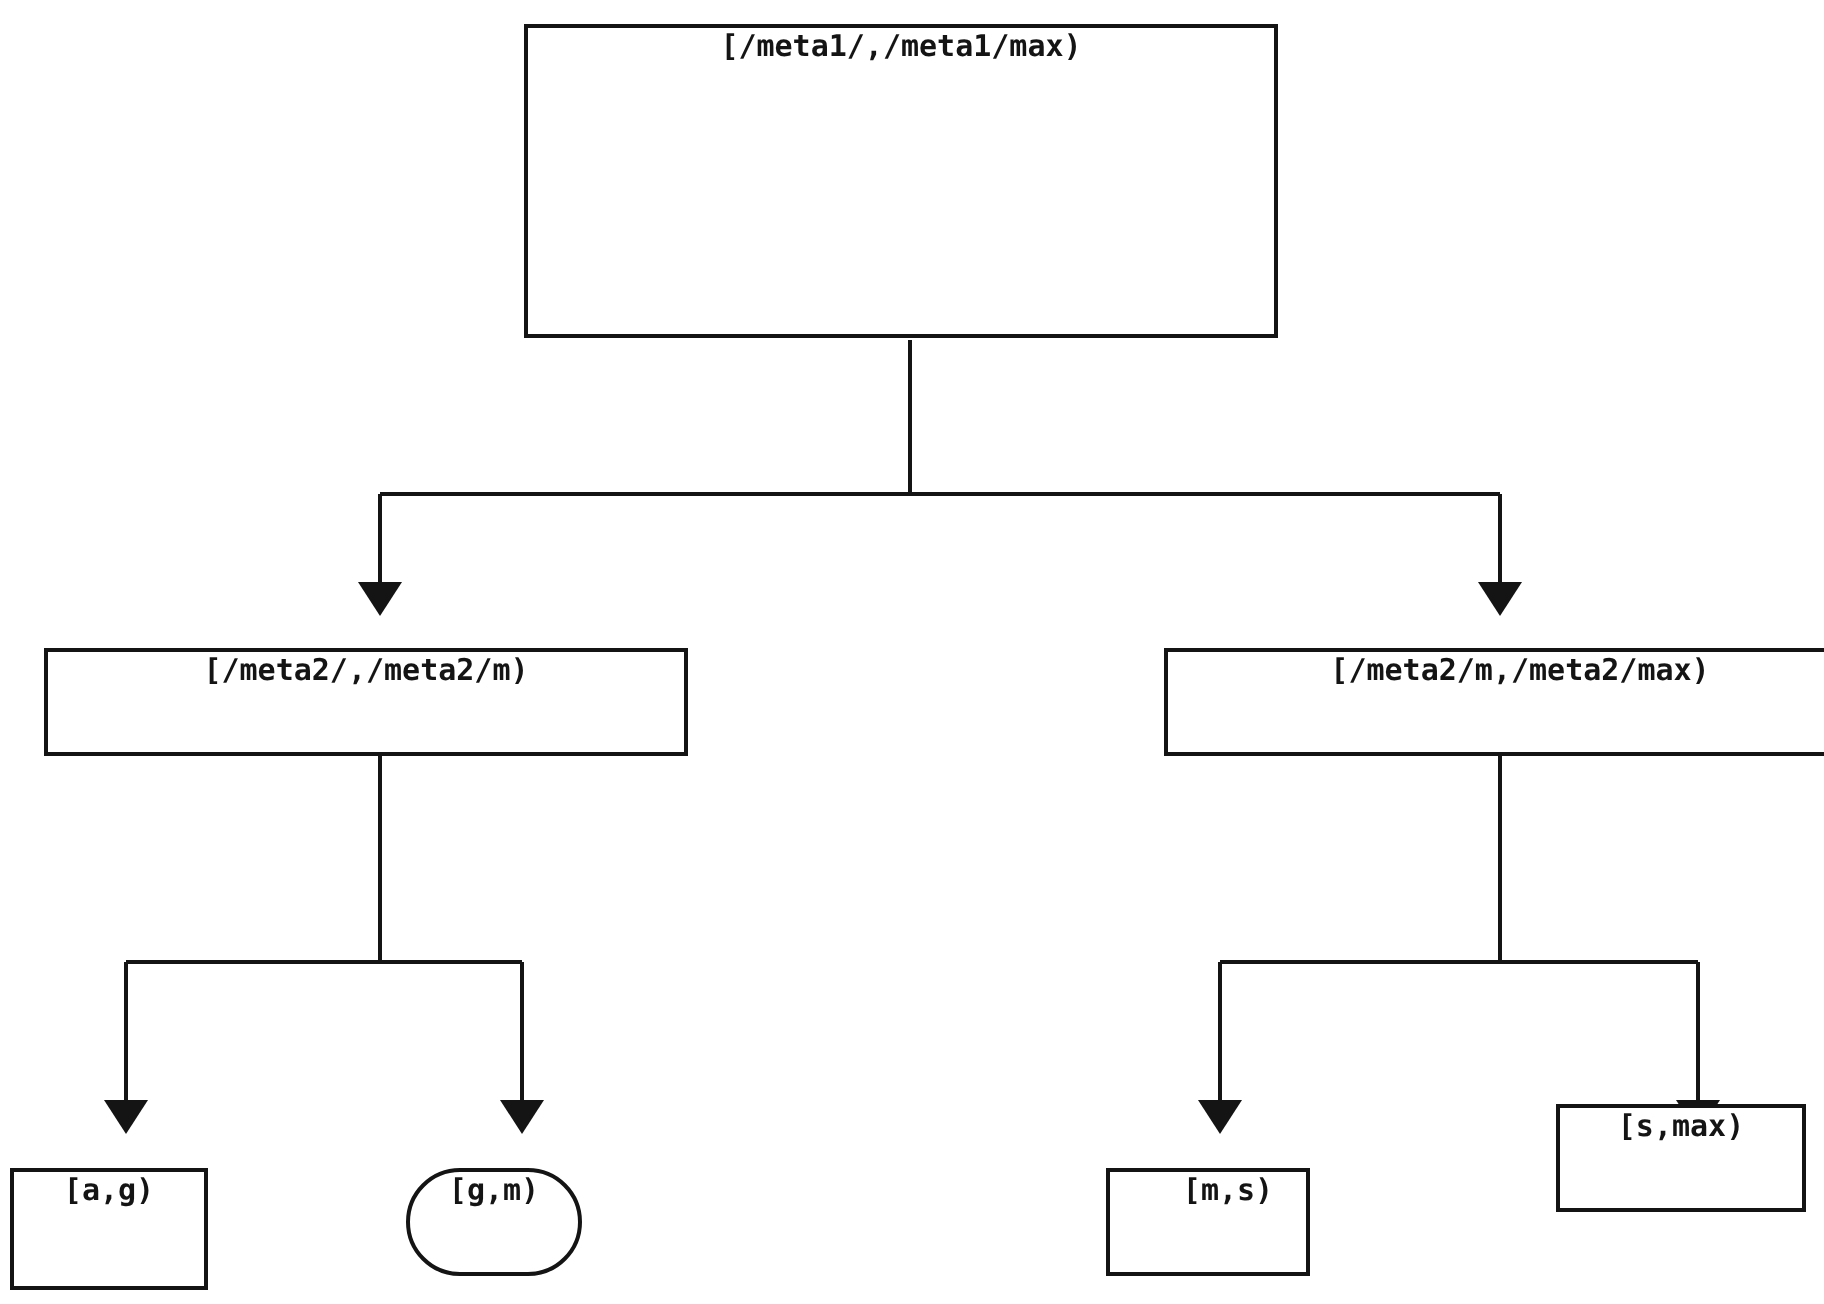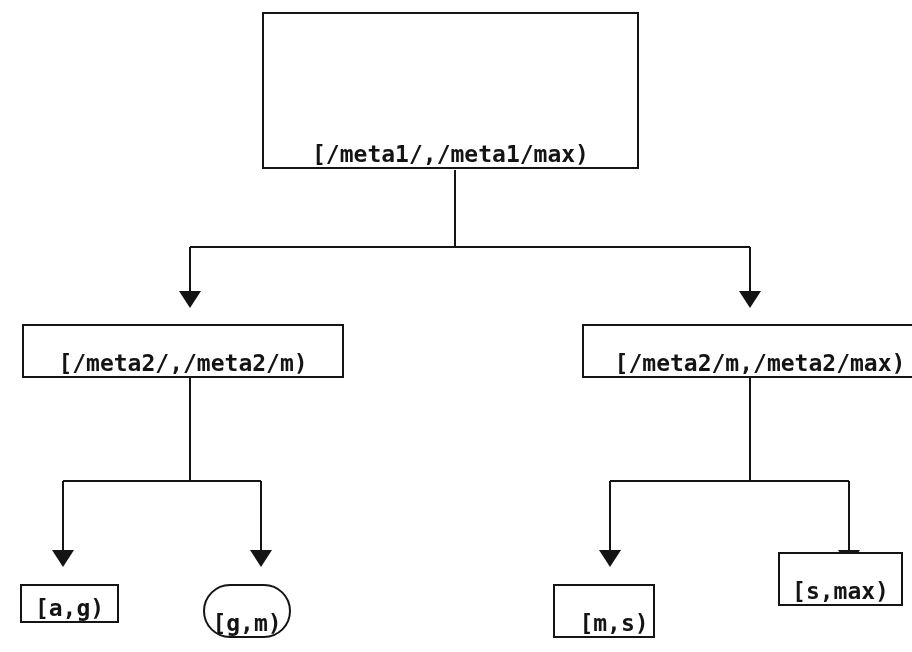--- a/index.html
+++ b/index.html
@@ -30,32 +30,32 @@
   .edges-svg polygon {
     fill: #141414;
     stroke: none;
   }
   .node {
     position: absolute;
     box-sizing: border-box;
     border: 2px solid #141414;
     background: #ffffff;
     display: flex;
-    align-items: flex-end;
+    align-items: flex-start;
     justify-content: center;
     font-family: "DejaVu Sans Mono", monospace;
-    font-size: 23px;
+    font-size: 15px;
     font-weight: bold;
     color: #141414;
     white-space: nowrap;
   }
   .node-root  { left: 262px; top: 12px;  width: 377px; height: 157px; }
   .node-left  { left: 22px;  top: 324px; width: 322px; height: 54px; }
   .node-right { left: 582px; top: 324px; width: 356px; height: 54px; }
-  .node-leaf1 { left: 20px;   top: 584px; width: 99px;  height: 39px; }
+  .node-leaf1 { left: 5px;   top: 584px; width: 99px;  height: 61px; }
   .node-leaf2 { left: 203px; top: 584px; width: 88px; height: 54px; border-radius: 27px; }
   .node-leaf3 { left: 553px; top: 584px; width: 102px; height: 54px; padding-left: 20px; }
   .node-leaf4 { left: 778px; top: 552px; width: 125px; height: 54px; }
 </style>
 </head>
 <body>
 
 <div class="canvas">
 
   <svg class="edges-svg" viewBox="0 0 912 652" xmlns="http://www.w3.org/2000/svg">

